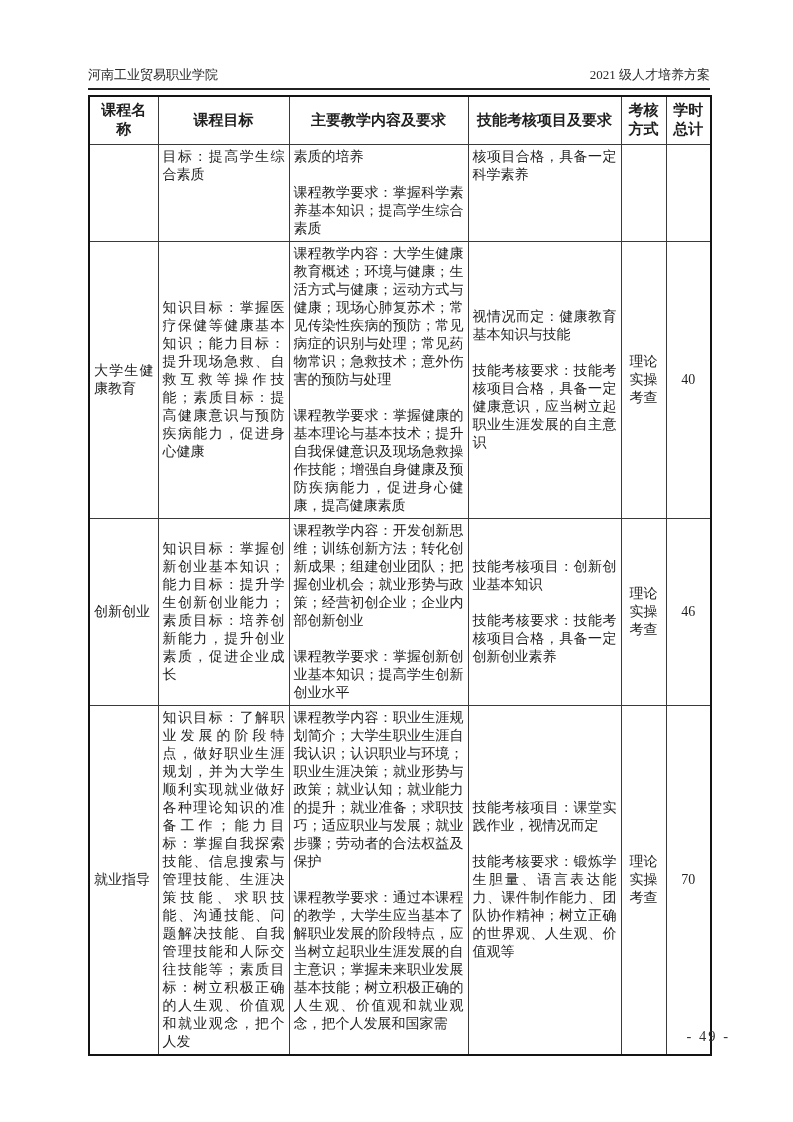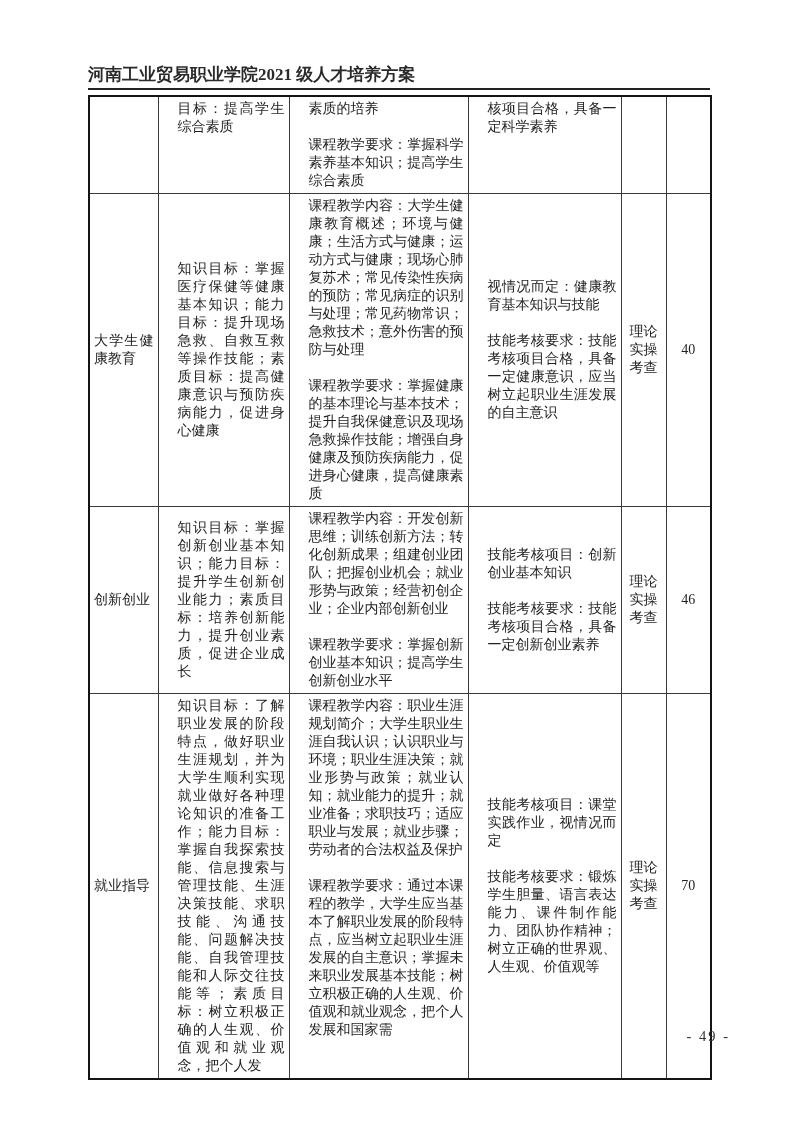--- a/index.html
+++ b/index.html
@@ -16,25 +16,24 @@
     color: #1f1f1f;
     overflow: hidden;
   }
   
   .page-header {
     position: absolute;
     left: 88px;
     width: 622px;
     top: 66px;
     display: flex;
-    justify-content: flex-start;
-    font-size: 17px;
+    justify-content: space-between;
+    font-size: 13px;
     line-height: 18px;
     color: #2a2a2a;
-    font-weight: bold;
   }
   .header-rule {
     position: absolute;
     left: 88px;
     width: 622px;
     top: 88px;
     height: 2px;
     background: #222222;
   }
   
@@ -71,21 +70,21 @@
     line-height: 19px;
   }
   tr.r-head { height: 48px; }
   tr.r1 { height: 89px; }
   tr.r2 { height: 273px; }
   tr.r3 { height: 177px; }
   tr.r4 { height: 330px; }
   td.top { vertical-align: top; }
   td.center { text-align: center; margin-left: 18px; }
   td p {
-    margin: 0 0 18px 15px;
+    margin: 0 0 18px 0;
   }
   td p:last-child {
     margin-bottom: 0;
   }
   
   .page-footer {
     position: absolute;
     left: 630px;
     width: 100px;
     top: 1028px;
@@ -109,20 +108,28 @@
   <table class="course-table">
     <colgroup>
       <col style="width:69px">
       <col style="width:131px">
       <col style="width:179px">
       <col style="width:153px">
       <col style="width:45px">
       <col style="width:45px">
     </colgroup>
     <tbody>
+      <tr class="r-head">
+        <th>课程名称</th>
+        <th>课程目标</th>
+        <th>主要教学内容及要求</th>
+        <th>技能考核项目及要求</th>
+        <th>考核方式</th>
+        <th>学时总计</th>
+      </tr>
 
       <tr class="r1">
         <td class="top"></td>
         <td class="top">
           <p>目标：提高学生综合素质</p>
         </td>
         <td class="top">
           <p>素质的培养</p>
           <p>课程教学要求：掌握科学素养基本知识；提高学生综合素质</p>
         </td>

